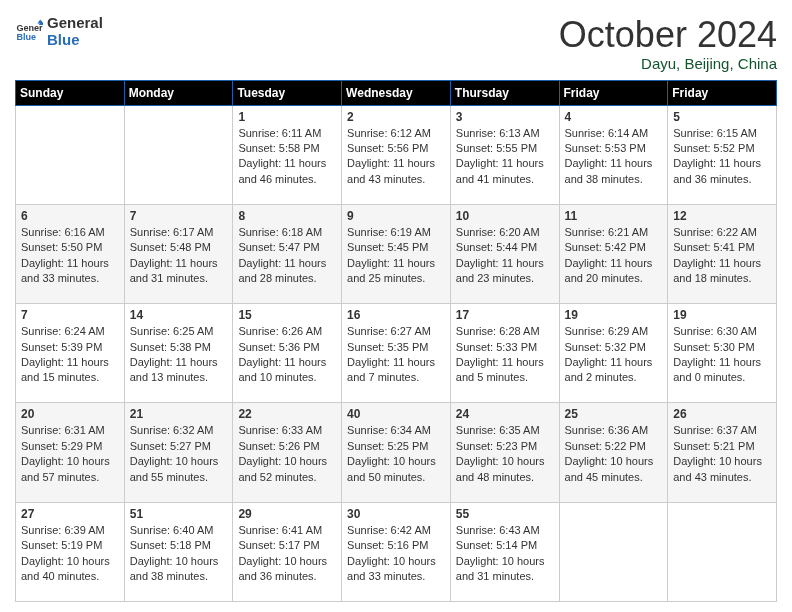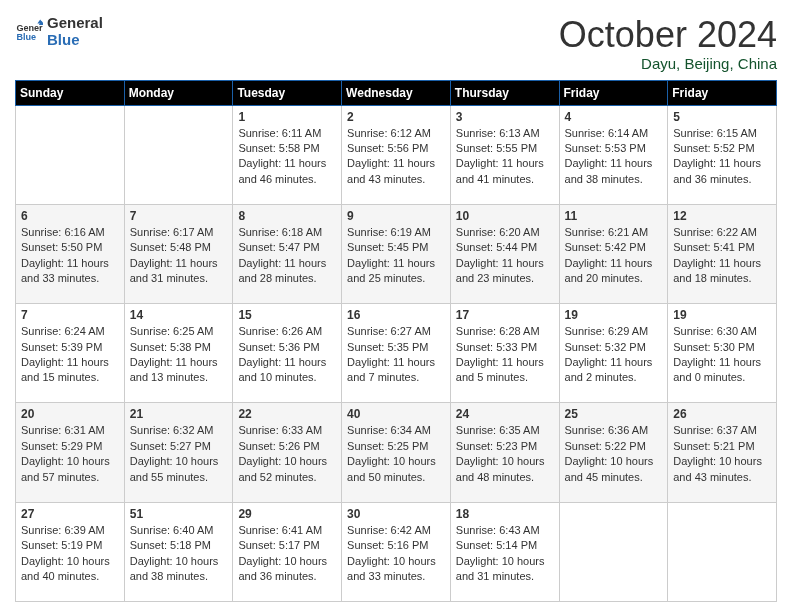--- a/index.html
+++ b/index.html
@@ -250,21 +250,21 @@
           </td>
           <td>
             <span class="day-num">29</span>
             <div class="day-info">Sunrise: 6:41 AM<br>Sunset: 5:17 PM<br>Daylight: 10 hours and 36 minutes.</div>
           </td>
           <td>
             <span class="day-num">30</span>
             <div class="day-info">Sunrise: 6:42 AM<br>Sunset: 5:16 PM<br>Daylight: 10 hours and 33 minutes.</div>
           </td>
           <td>
-            <span class="day-num">18</span>
+            <span class="day-num">55</span>
             <div class="day-info">Sunrise: 6:43 AM<br>Sunset: 5:14 PM<br>Daylight: 10 hours and 31 minutes.</div>
           </td>
           <td class="empty-cell"></td>
           <td class="empty-cell"></td>
         </tr>
       </tbody>
   </table>
 </div>
 
 </body></html>

